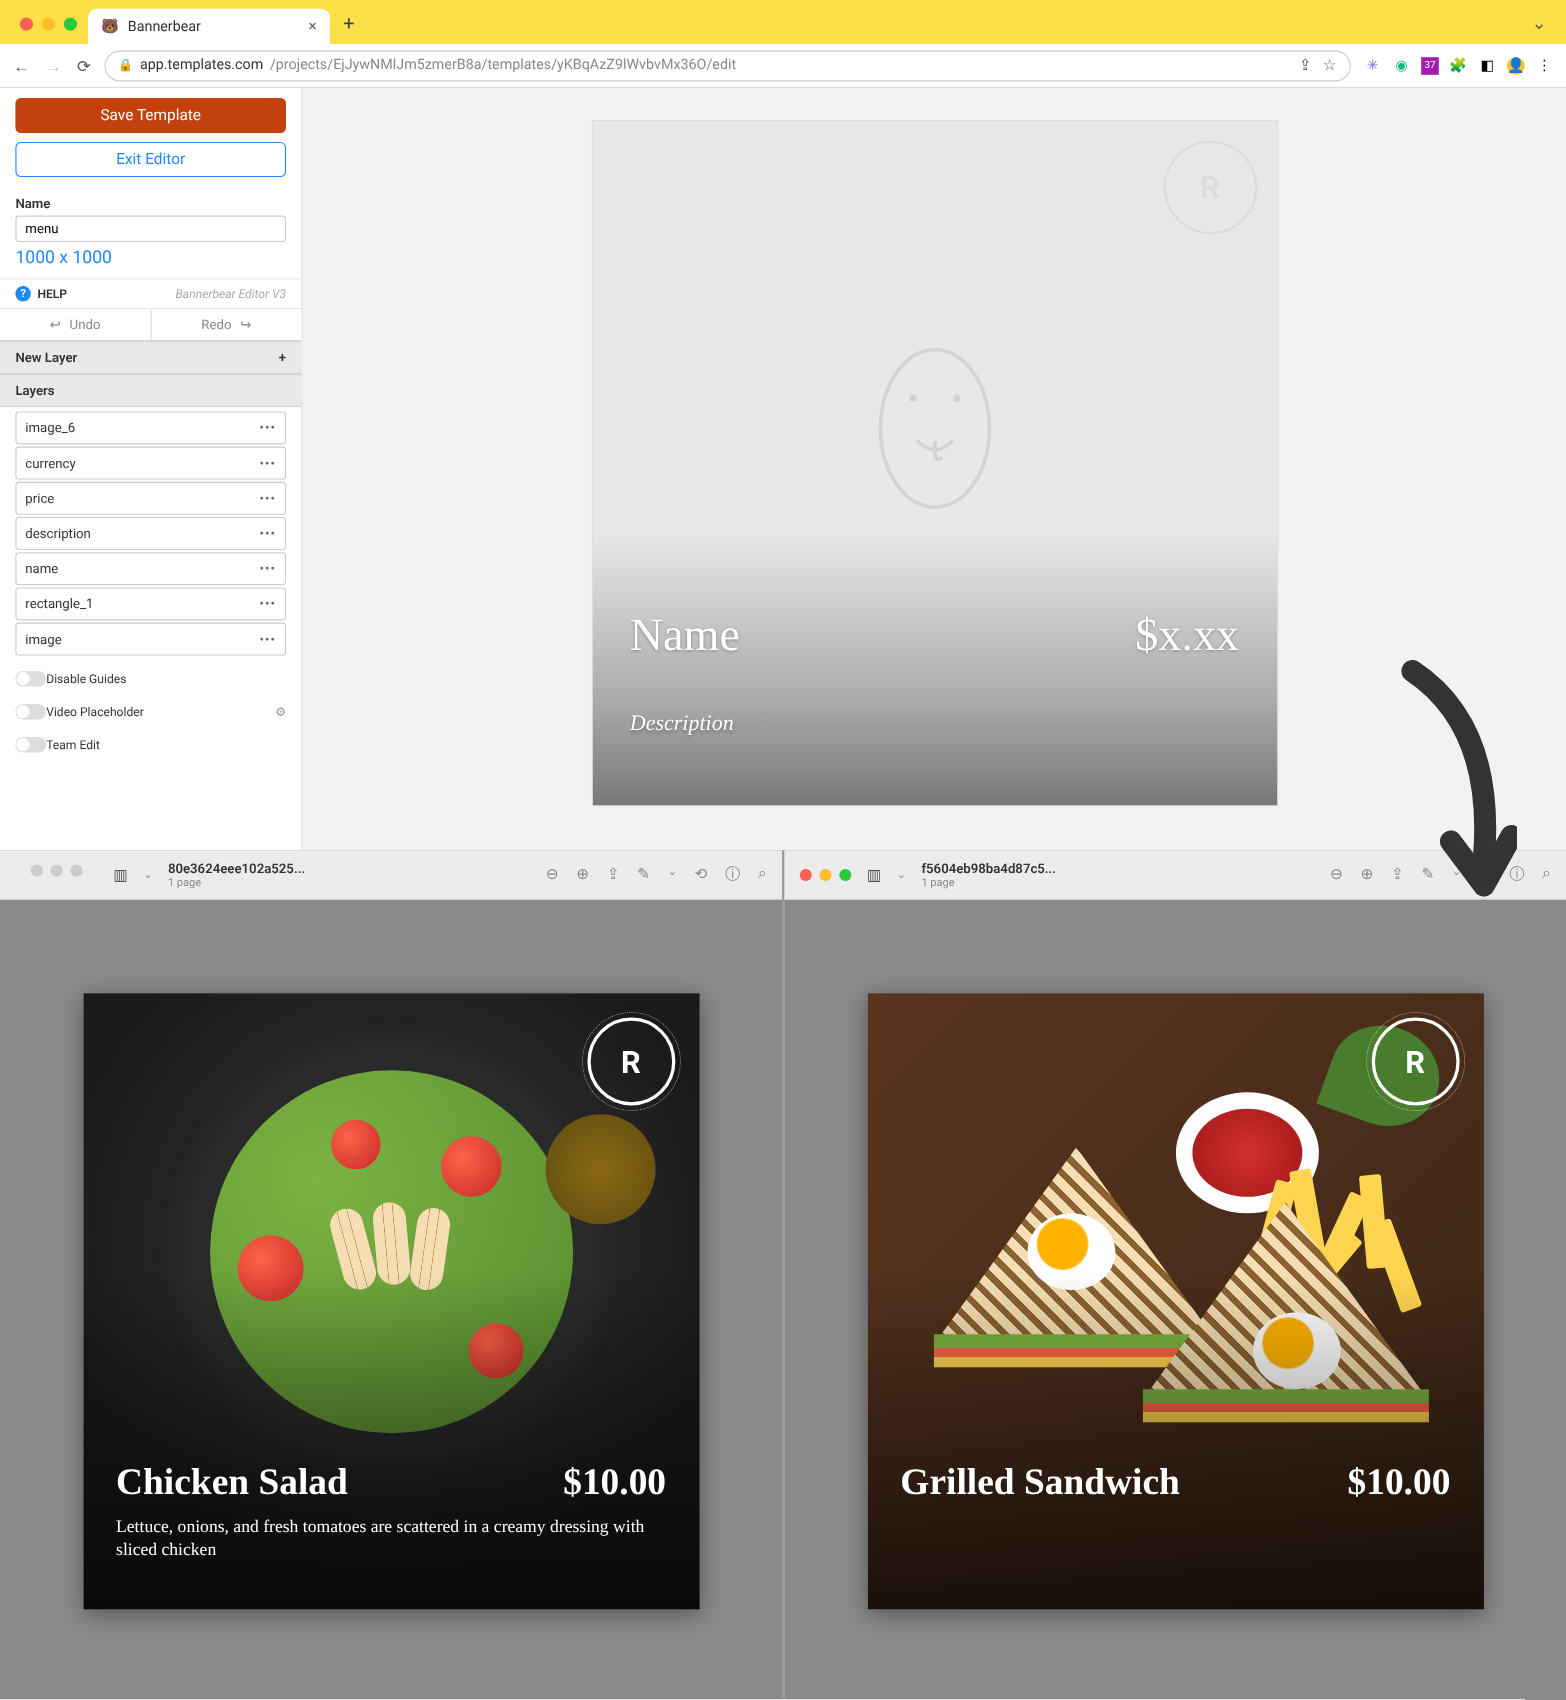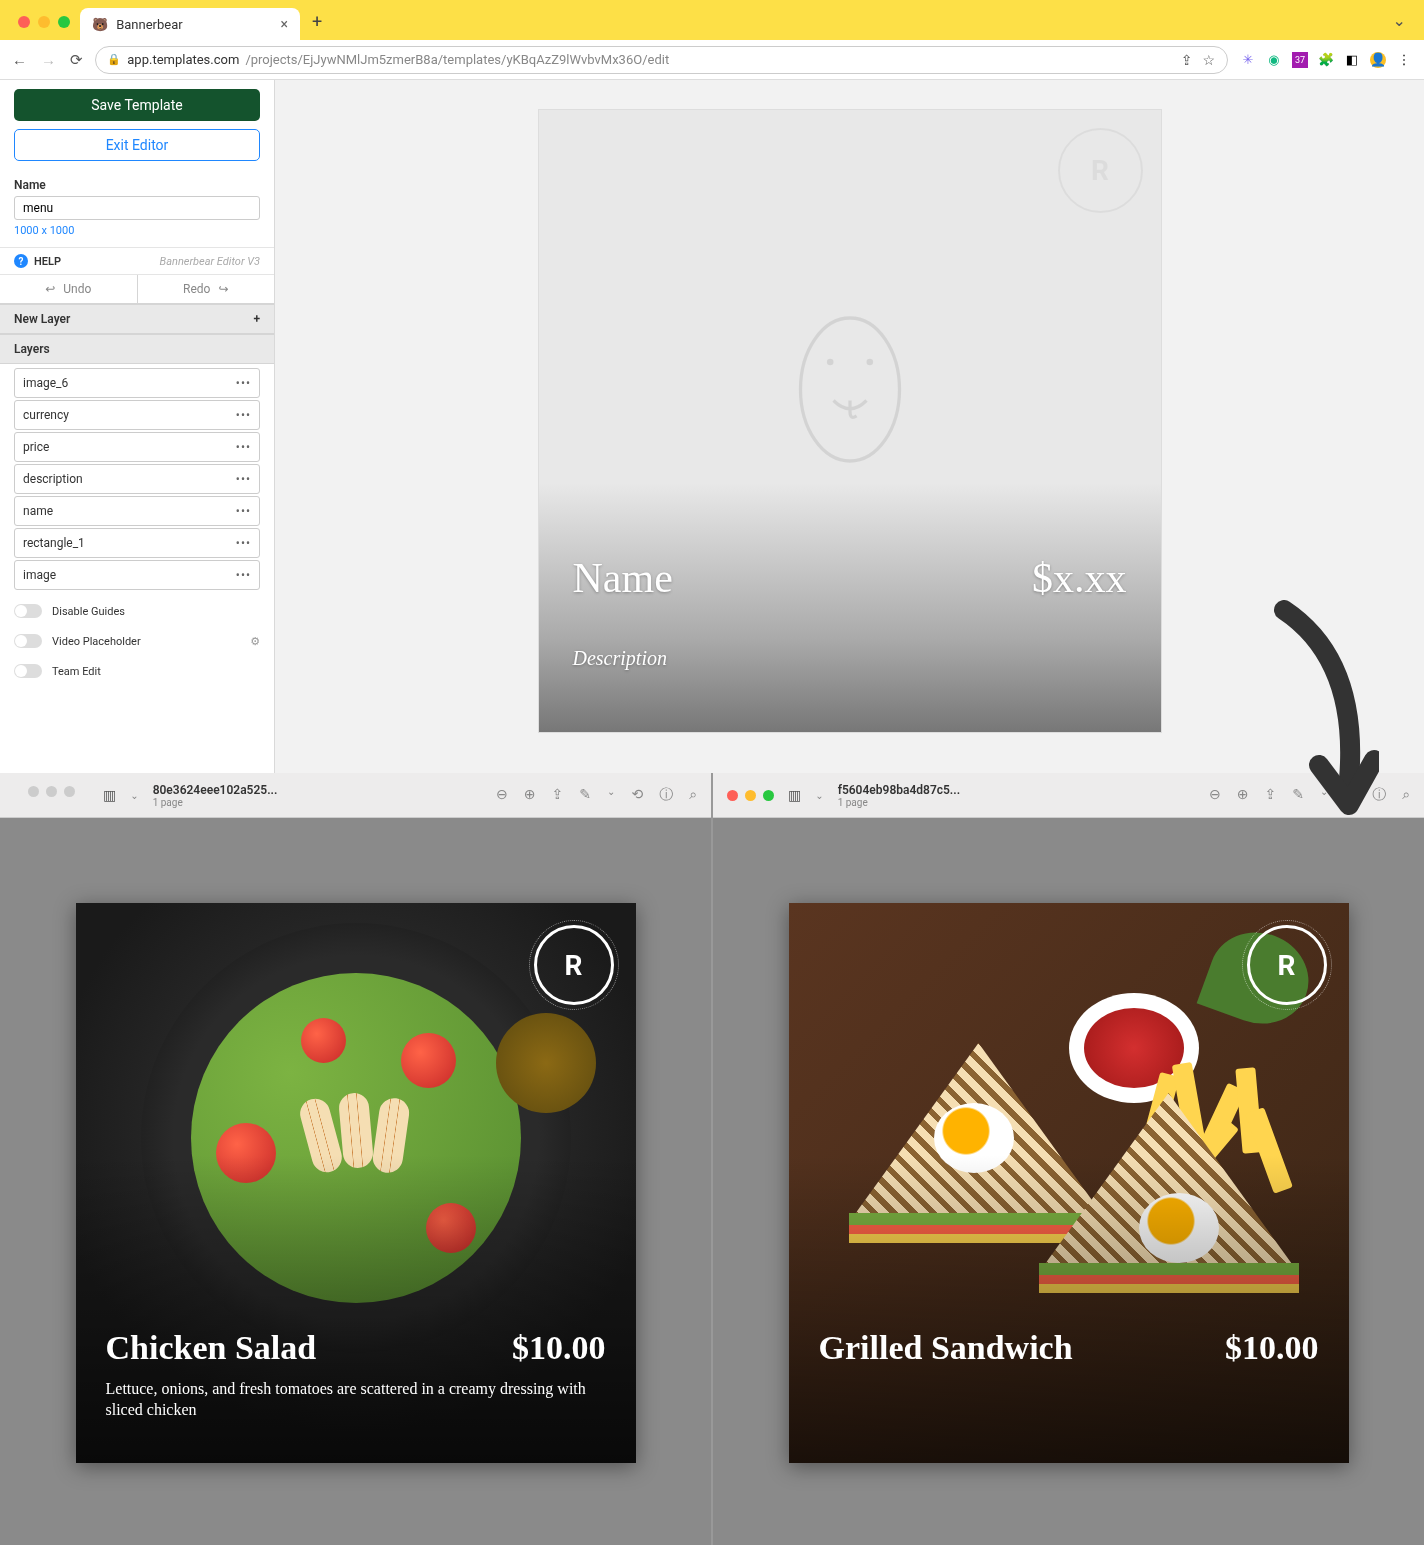--- a/index.html
+++ b/index.html
@@ -23,37 +23,37 @@
 .addr .path{color:#888;}
 .addr-actions{display:flex;gap:10px;margin-left:auto;color:#555;font-size:14px;}
 .ext-icons{display:flex;gap:10px;align-items:center;}
 .ext-icons span{width:16px;height:16px;display:inline-flex;align-items:center;justify-content:center;font-size:13px;}
 
 
 .app{display:flex;height:693px;background:#f3f3f3;}
 .sidebar{width:275px;background:#fff;border-right:1px solid #d9d9d9;display:flex;flex-direction:column;font-size:13px;color:#333;}
 .pad{padding:9px 14px;}
 .btn{width:100%;height:32px;border-radius:5px;font-size:14px;display:flex;align-items:center;justify-content:center;cursor:pointer;border:none;}
-.btn.primary{background:#14532d;color:#fff;}
+.btn.primary{background:#c2410c;color:#fff;}
 .btn.outline{background:#fff;border:1px solid #1f87ff;color:#1f87ff;margin-top:8px;}
 .section-header{background:#e9e9e9;border-top:1px solid #d5d5d5;border-bottom:1px solid #d5d5d5;padding:7px 14px;font-size:12px;font-weight:600;color:#333;display:flex;align-items:center;justify-content:space-between;cursor:default;}
 .field-label{font-size:12px;font-weight:600;padding:8px 14px 2px;}
 .name-input{margin:2px 14px 2px;width:calc(100% - 28px);height:24px;border:1px solid #ccc;border-radius:3px;padding:0 8px;font-size:12px;}
-.dim{font-size:11px;color:#1f87ff;padding:2px 14px 10px;}
+.dim{font-size:16px;color:#1f87ff;padding:2px 14px 10px;}
 .help-row{display:flex;align-items:center;justify-content:space-between;padding:6px 14px;border-top:1px solid #e5e5e5;border-bottom:1px solid #e5e5e5;font-size:11px;}
 .help-row .left{display:flex;gap:6px;align-items:center;color:#333;font-weight:600;}
 .help-row .left .q{background:#1f87ff;color:#fff;width:14px;height:14px;border-radius:50%;display:inline-flex;align-items:center;justify-content:center;font-size:10px;}
 .help-row .right{color:#aaa;font-style:italic;}
 .undo-redo{display:flex;border-bottom:1px solid #d5d5d5;}
 .undo-redo button{flex:1;height:28px;background:#fff;border:none;font-size:12px;color:#888;display:flex;align-items:center;justify-content:center;gap:8px;cursor:pointer;}
 .undo-redo button:first-child{border-right:1px solid #d5d5d5;}
 .layer-list{padding:4px 14px;text-align:center;}
 .layer-item{height:30px;border:1px solid #ccc;border-radius:3px;margin-bottom:2px;display:flex;align-items:center;padding:0 8px;font-size:12px;color:#333;background:#fff;cursor:pointer;}
 .layer-item .dots{margin-left:auto;color:#666;letter-spacing:1px;}
-.toggle-row{display:flex;align-items:center;gap:10px;padding:8px 14px;font-size:11px;color:#333;}
+.toggle-row{display:flex;align-items:center;padding:8px 14px;font-size:11px;color:#333;}
 .toggle{width:28px;height:14px;background:#ddd;border-radius:8px;position:relative;}
 .toggle::after{content:'';position:absolute;left:1px;top:1px;width:12px;height:12px;background:#fff;border-radius:50%;}
 .gear{margin-left:auto;color:#999;}
 
 .canvas-area{flex:1;display:flex;align-items:flex-start;justify-content:center;padding:30px;background:#f2f2f2;position:relative;}
 .artboard{width:622px;height:622px;background:linear-gradient(to bottom,#e8e8e8 0%,#e8e8e8 60%,#aaa 85%,#777 100%);position:relative;box-shadow:0 0 0 1px #ddd;}
 .bear{position:absolute;left:50%;top:44%;transform:translate(-50%,-50%);width:110px;height:170px;}
 .bear svg{width:100%;height:100%;opacity:.25;}
 .badge{position:absolute;top:18px;right:18px;width:85px;height:85px;border:2px solid #ccc;border-radius:50%;display:flex;align-items:center;justify-content:center;color:#ccc;font-size:28px;font-weight:bold;opacity:.4;}
 .art-name{position:absolute;bottom:130px;left:34px;font-size:42px;font-family:Georgia,serif;color:#fff;text-shadow:0 1px 3px rgba(0,0,0,.3);}

